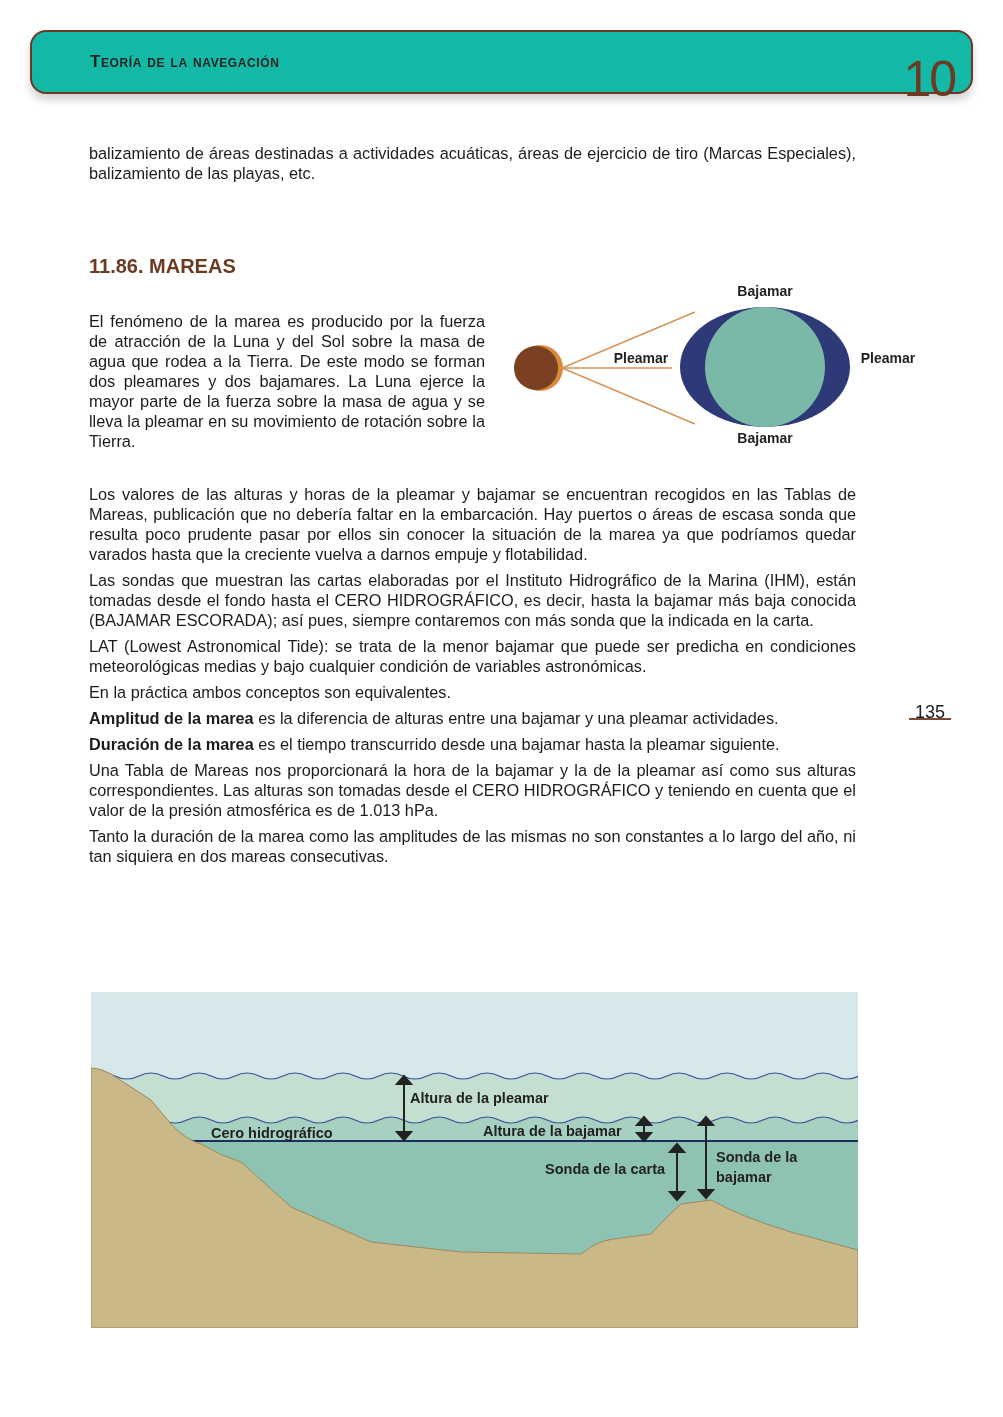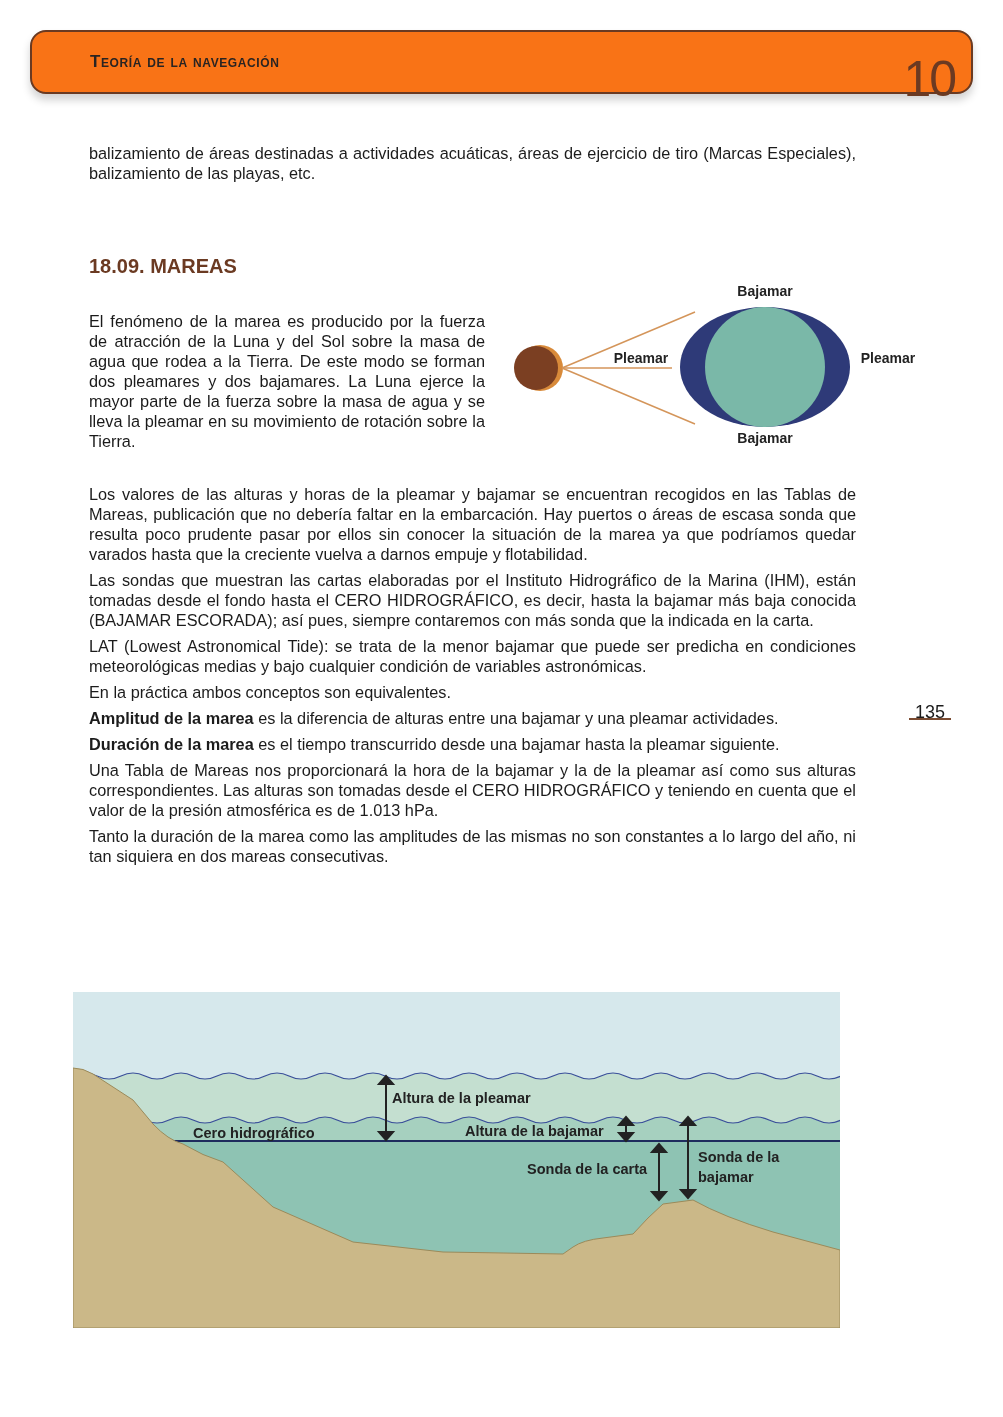--- a/index.html
+++ b/index.html
@@ -1,52 +1,52 @@
 <!DOCTYPE html>
 <html><head>
 <meta charset="utf-8">
 <style>
   html, body { margin:0; padding:0; background:#ffffff; }
   body { width:1003px; height:1417px; position:relative; overflow:hidden;
          font-family:"Liberation Sans", sans-serif; color:#1a1a1a; }
   .header { position:absolute; left:30px; top:30px; width:943px; height:64px;
-            background:#f97316; border:2px solid #6a3a22; border-radius:16px;
+            background:#14b8a6; border:2px solid #6a3a22; border-radius:16px;
             box-sizing:border-box; box-shadow:0 6px 8px rgba(0,0,0,0.18); }
   .header-title { position:absolute; left:58px; top:20px; font-weight:bold;
                   font-size:17px; letter-spacing:0.6px; color:#2a2422; font-variant:small-caps; }
   .chapter-num { position:absolute; right:16px; top:18px; font-size:50px; font-weight:normal;
                  color:#6b3a22; letter-spacing:-2px; }
   .body-text { position:absolute; left:89px; width:767px; font-size:16.3px; line-height:20px;
                text-align:justify; color:#1c1c1c; }
   .p { margin:0 0 6px 0; }
   .section-title { position:absolute; left:89px; top:255px; font-size:20px; font-weight:bold;
                    color:#6b3a22; }
   .intro { position:absolute; left:89px; top:311px; width:396px; font-size:16.3px;
            line-height:20px; text-align:justify; }
   .page-num { position:absolute; left:910px; top:692px; width:40px; text-align:center;
               font-size:18px; color:#1c1c1c;margin-top:10px; }
   .page-num-rule { position:absolute; left:909px; top:718px; width:42px; height:2px; background:#7a4a30; }
   .tide-fig { position:absolute; left:510px; top:278px; width:420px; height:175px; }
   .tide-fig svg text, .profile svg text { font-family:"Liberation Sans", sans-serif; font-weight:bold; fill:#222; }
-  .profile { position:absolute; left:73px; top:992px; width:767px; height:336px; }
+  .profile { position:absolute; left:91px; top:992px; width:767px; height:336px; }
   b { font-weight:bold; }
 </style>
 </head>
 <body>
 
 <div class="header">
   <div class="header-title">Teoría de la navegación</div>
   <div class="chapter-num">10</div>
 </div>
 
 <div class="body-text" style="top:143px;">
   <p class="p">balizamiento de áreas destinadas a actividades acuáticas, áreas de ejercicio de tiro (Marcas Especiales), balizamiento de las playas, etc.</p>
 </div>
 
-<div class="section-title">18.09. MAREAS</div>
+<div class="section-title">11.86. MAREAS</div>
 
 <div class="intro">El fenómeno de la marea es producido por la fuerza de atracción de la Luna y del Sol sobre la masa de agua que rodea a la Tierra. De este modo se forman dos pleamares y dos bajamares. La Luna ejerce la mayor parte de la fuerza sobre la masa de agua y se lleva la pleamar en su movimiento de rotación sobre la Tierra.</div>
 
 <div class="tide-fig">
   <svg width="420" height="175" viewBox="0 0 420 175">
     <g>
       <circle cx="30" cy="90" r="23" fill="#d88a3a"></circle>
       <circle cx="26" cy="90" r="22" fill="#7b3f22"></circle>
     </g>
     <g stroke="#d4955a" stroke-width="1.4">

